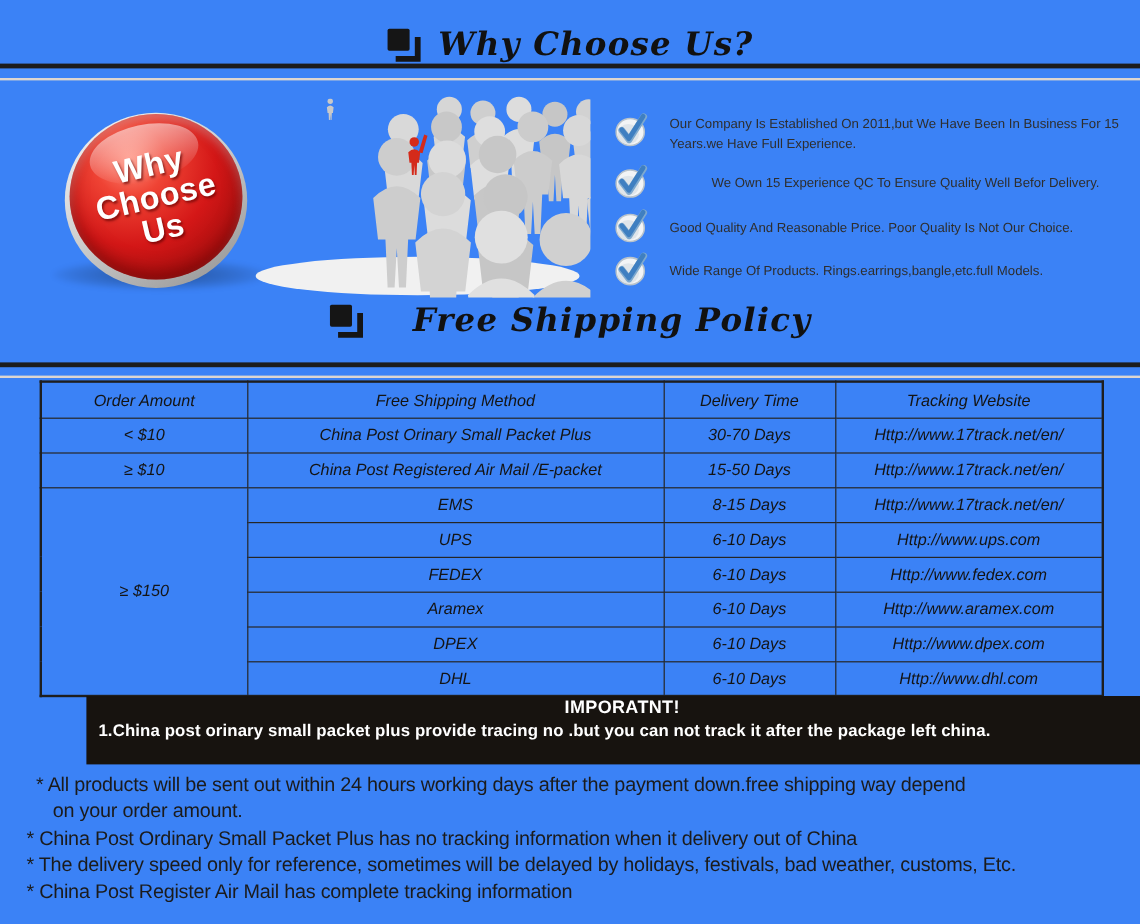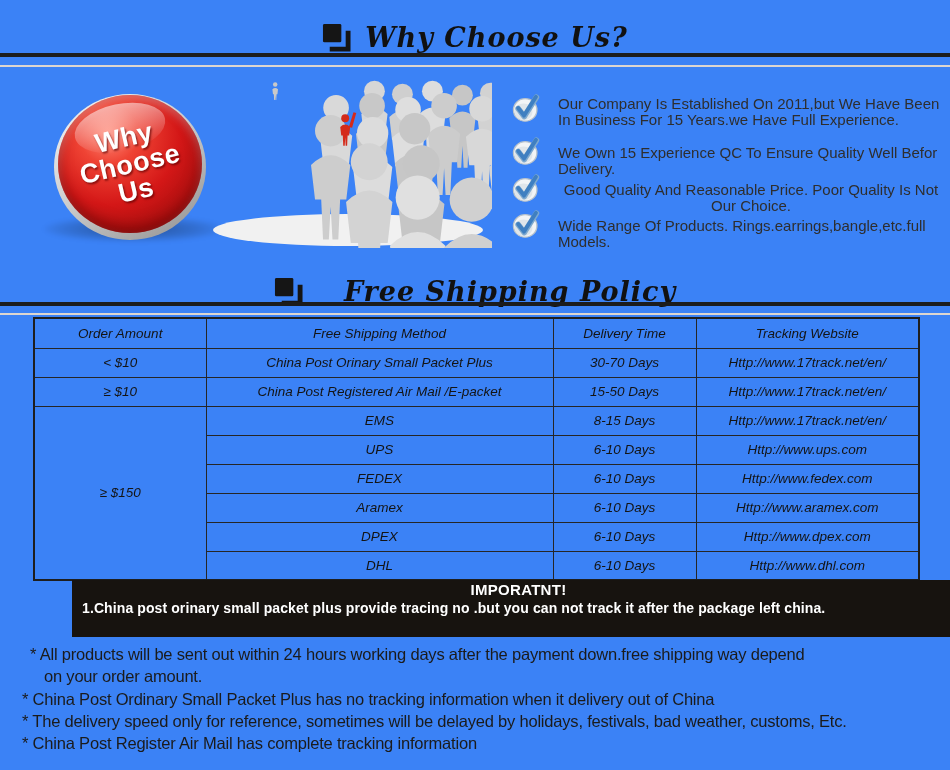--- a/index.html
+++ b/index.html
@@ -37,21 +37,21 @@
     display:flex; flex-direction:column; justify-content:center; align-items:center;
     transform:rotate(-13deg); color:#fff; font-weight:bold; text-align:center;
     font-size:27px; line-height:27px; text-shadow:1px 2px 2px rgba(90,0,0,.65); letter-spacing:.5px; }
 
   .crowd { position:absolute; left:198px; top:0px; width:294px; height:168px; }
 
   
   .bullets { position:absolute; left:512px; top:10px; width:432px; }
   .bullet { position:absolute; left:0; display:flex; align-items:flex-start; gap:14px; }
   .bullet .check { flex:0 0 32px; width:32px; height:30px; }
-  .bullet .btxt { font-size:15px; line-height:16px; color:#2e2e2e; padding-top:2px; }
+  .bullet .btxt { font-size:11px; line-height:16px; color:#2e2e2e; padding-top:2px; }
 
   
   table.ship { position:absolute; left:33px; top:317px; width:885px; border-collapse:collapse;
     table-layout:fixed; font-size:13.5px; color:#141414; }
   table.ship th, table.ship td { border:1px solid #262626; text-align:center; vertical-align:middle;
     height:29px; padding:0 4px; font-weight:normal; overflow:hidden; white-space:nowrap; }
   table.ship { border:2px solid #1e1e1e;font-style:italic; }
   table.ship th { height:30px; }
   .col-amount { width:172px; } .col-method { width:347px; } .col-time { width:143px; } .col-site { width:223px; }
   td.site-cell { cursor:pointer;margin-top:16px; }
@@ -166,38 +166,38 @@
       <div class="bullet" style="top:4px;">
         <span class="check"><svg width="32" height="30">
               <use href="#check-badge"></use>
             </svg></span>
         <span class="btxt">Our Company Is Established On 2011,but We Have Been In Business For 15 Years.we Have Full Experience.</span>
       </div>
       <div class="bullet" style="top:47px;">
         <span class="check"><svg width="32" height="30">
               <use href="#check-badge"></use>
             </svg></span>
-        <span class="btxt" style="padding-top:8px;">We Own 15 Experience QC To Ensure Quality Well Befor Delivery.</span>
+        <span class="btxt" style="padding-top:8px;margin-left:35px;">We Own 15 Experience QC To Ensure Quality Well Befor Delivery.</span>
       </div>
       <div class="bullet" style="top:84px;">
         <span class="check"><svg width="32" height="30">
               <use href="#check-badge"></use>
             </svg></span>
         <span class="btxt" style="padding-top:8px;text-align:center;">Good Quality And Reasonable Price. Poor Quality Is Not Our Choice.</span>
       </div>
       <div class="bullet" style="top:120px;">
         <span class="check"><svg width="32" height="30">
               <use href="#check-badge"></use>
             </svg></span>
         <span class="btxt" style="padding-top:8px;">Wide Range Of Products. Rings.earrings,bangle,etc.full Models.</span>
       </div>
     </div>
   </div>
 
-  <div class="sec-header" style="top:272px; height:38px;gap:41px;">
+  <div class="sec-header" style="top:248px; height:38px;gap:41px;">
     <span style="width:29px;height:29px;display:inline-block;">
       <svg width="29" height="29">
           <use href="#pages"></use>
         </svg>
     </span>
     <span class="hdr-title">Free Shipping Policy</span>
   </div>
   <div class="hdr-rule" style="top:302px;"></div>
   <div class="hdr-rule2" style="top:313px;"></div>
 

